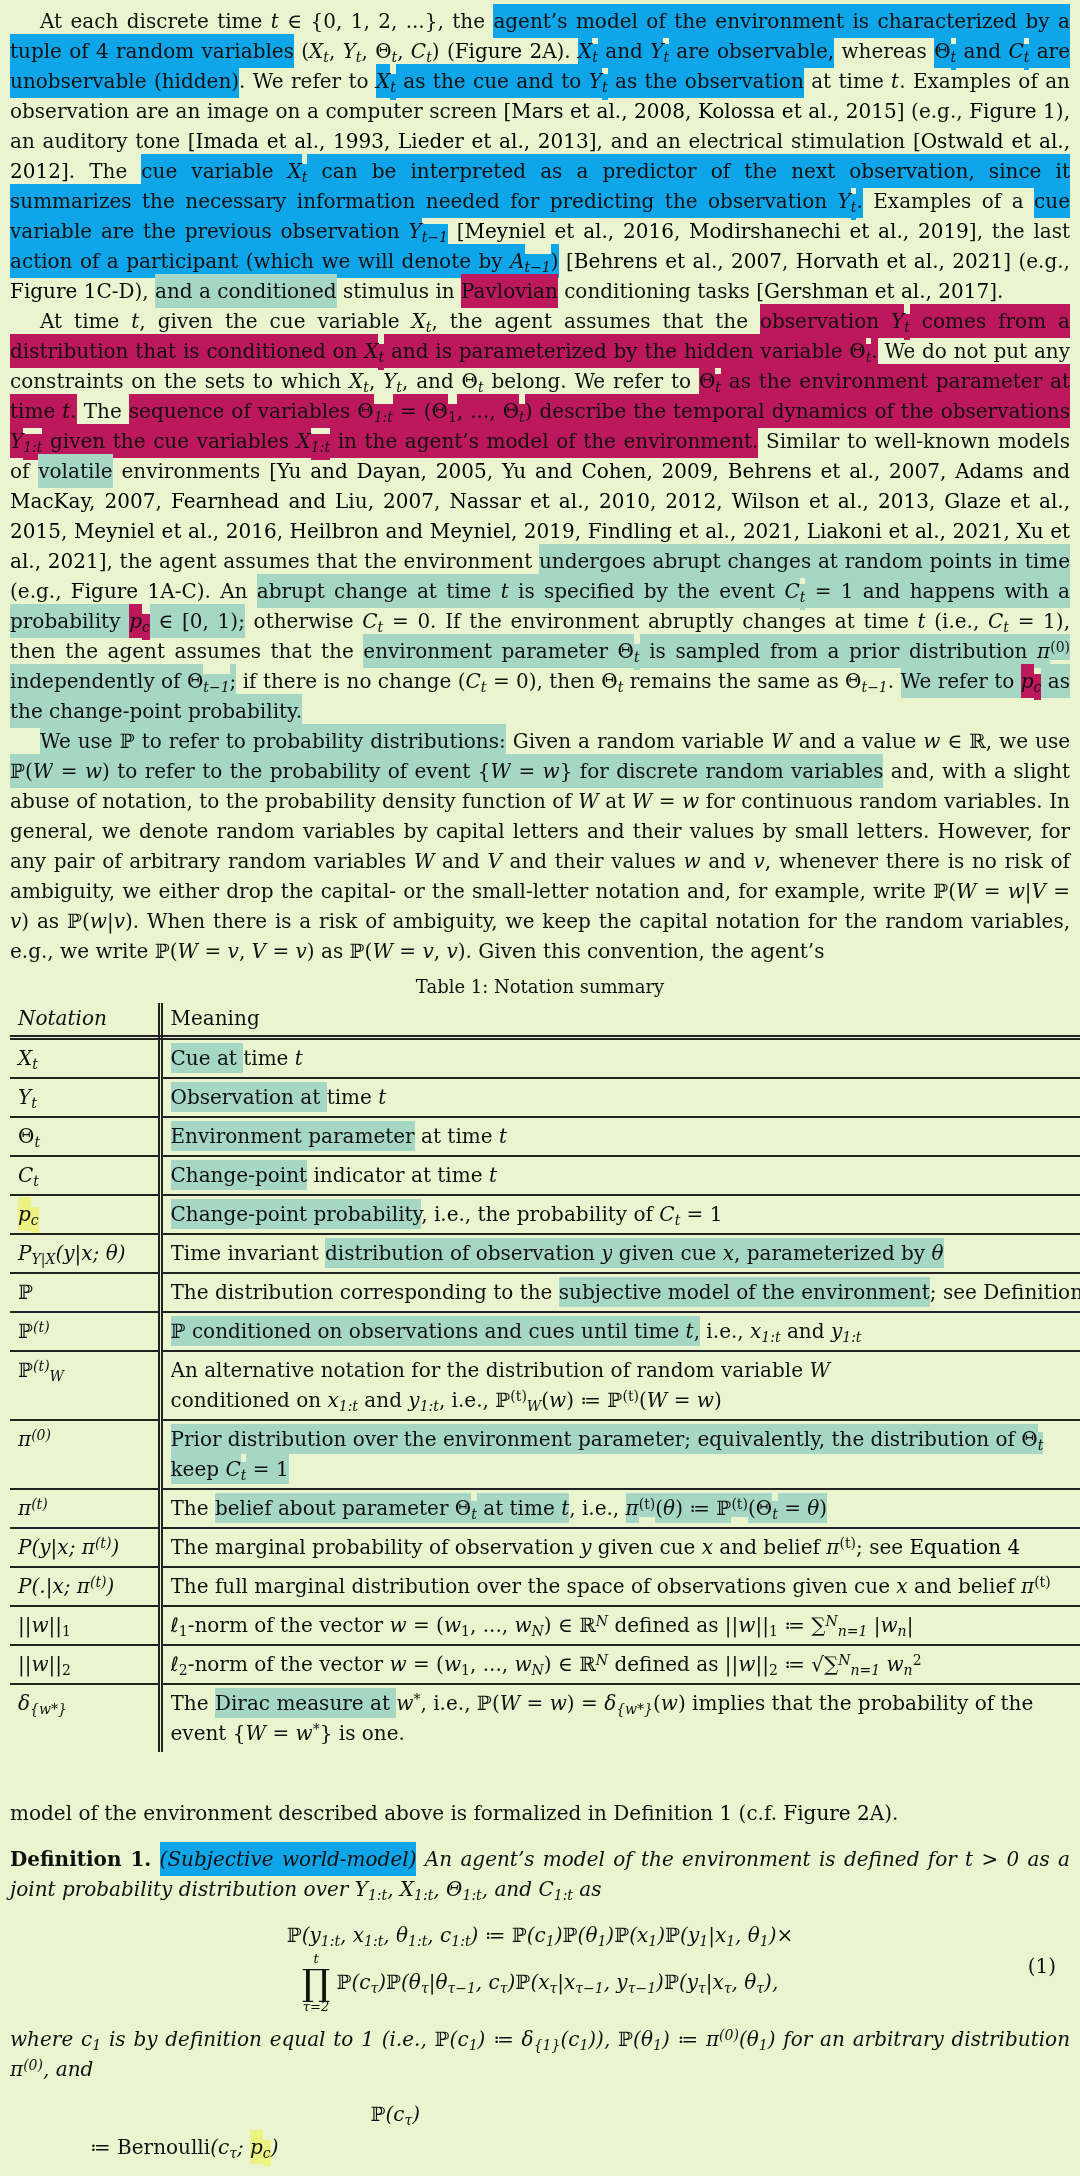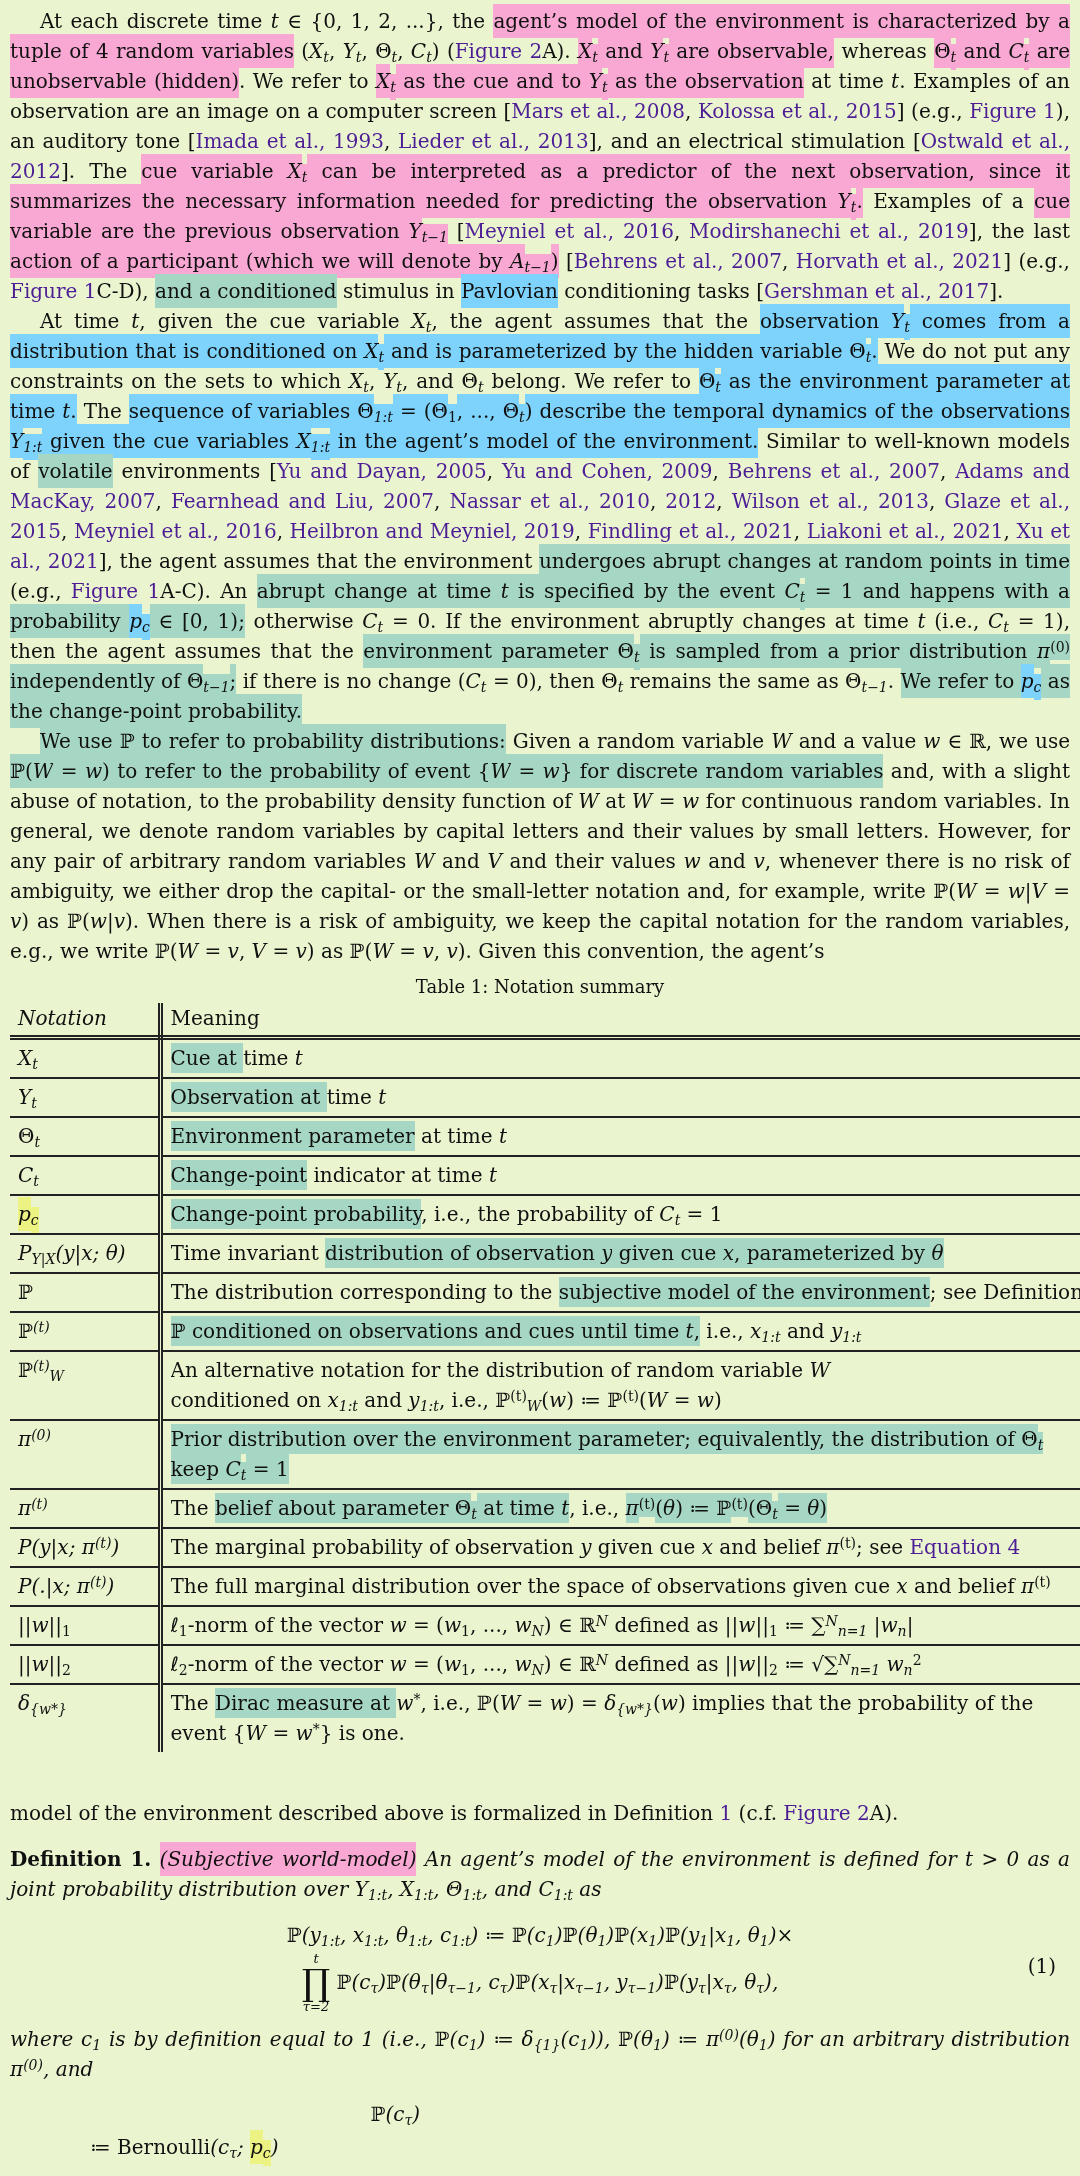--- a/index.html
+++ b/index.html
@@ -7,23 +7,23 @@
        color:#101010;font-size:20px;overflow:hidden;}
   .page{box-sizing:border-box;width:1080px;height:2176px;padding:6px 10px 0 10px;overflow:hidden;position:relative;}
   h2{font-style:italic;font-weight:500;font-size:23px;margin:2px 0 14px 0;}
   p{margin:0;text-align:justify;line-height:30px;text-indent:30px;}
   p.noind{text-indent:0;}
   p.it{font-style:italic;}
   
   .s-i{font-style:italic;}
   .s-up{font-style:normal;}
   .s-b{font-weight:bold;}
-  .s-a{color:#4c1d95;}
-  .s-r{background:#f9a8d4;padding:5px 0;box-decoration-break:clone;-webkit-box-decoration-break:clone;}
-  .s-g{background:#7dd3fc;padding:5px 0;box-decoration-break:clone;-webkit-box-decoration-break:clone;}
+  .s-a{color:#000000;}
+  .s-r{background:#0ea5e9;padding:5px 0;box-decoration-break:clone;-webkit-box-decoration-break:clone;}
+  .s-g{background:#be185d;padding:5px 0;box-decoration-break:clone;-webkit-box-decoration-break:clone;}
   .s-tl{background:#a6d7c4;padding:5px 0;box-decoration-break:clone;-webkit-box-decoration-break:clone;}
   .s-y{background:#edf382;padding:5px 0;box-decoration-break:clone;-webkit-box-decoration-break:clone;}
   .s-sub{font-size:0.70em;vertical-align:-0.25em;line-height:0;}
   .s-sup{font-size:0.70em;vertical-align:0.45em;line-height:0;}
   
   .caption{text-align:center;font-size:18px;margin:10px 0 6px 0;width:1060px;}
   table{border-collapse:collapse;table-layout:fixed;width:1280px;font-size:20px;}
   th{font-weight:normal;text-align:left;}
   thead th{border-bottom:5px double #222;padding:3px 0 5px 8px;}
   td{vertical-align:top;padding:3px 0 4px 8px;}

